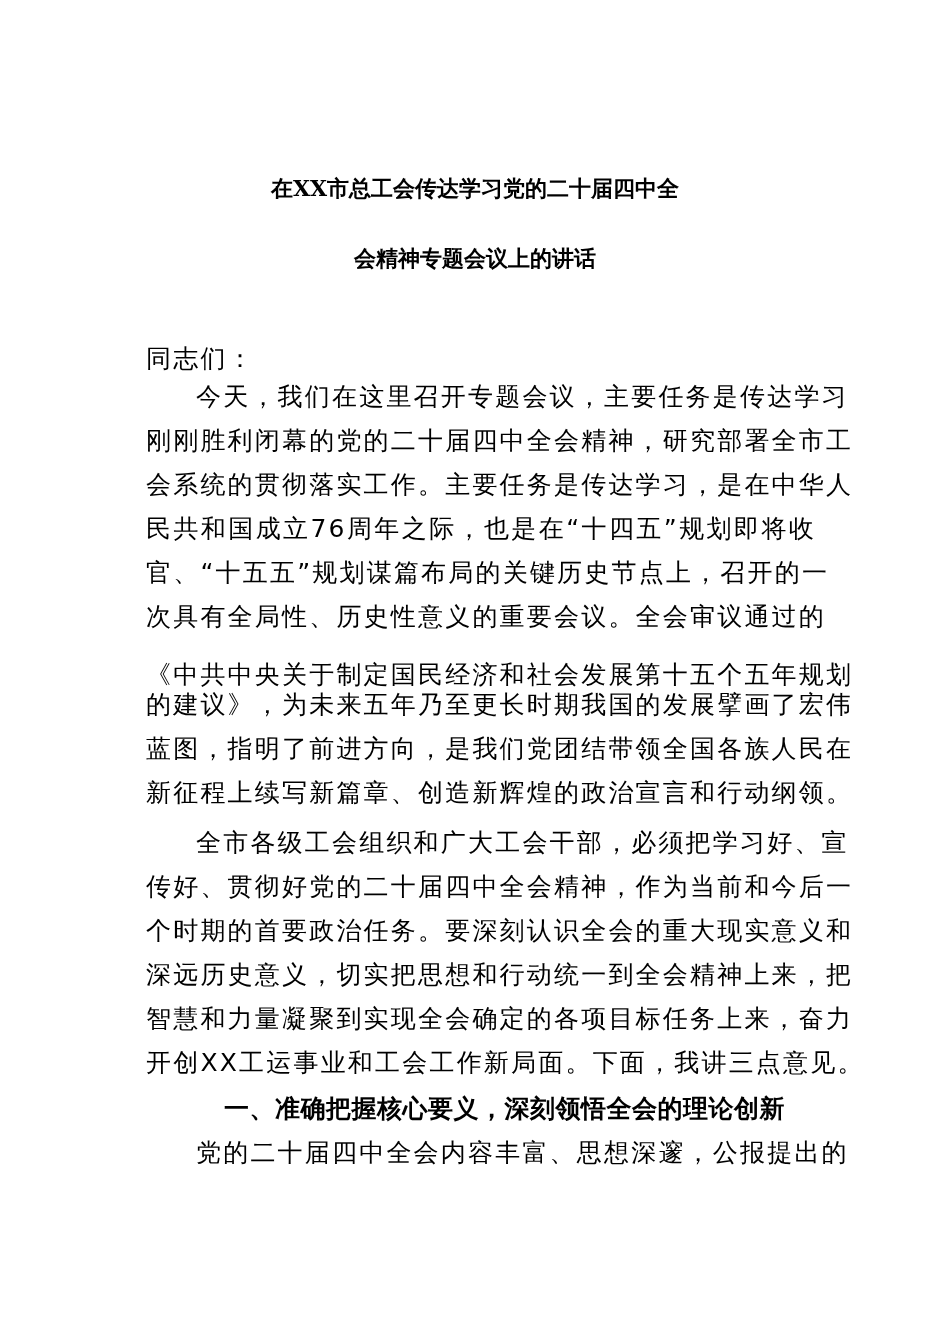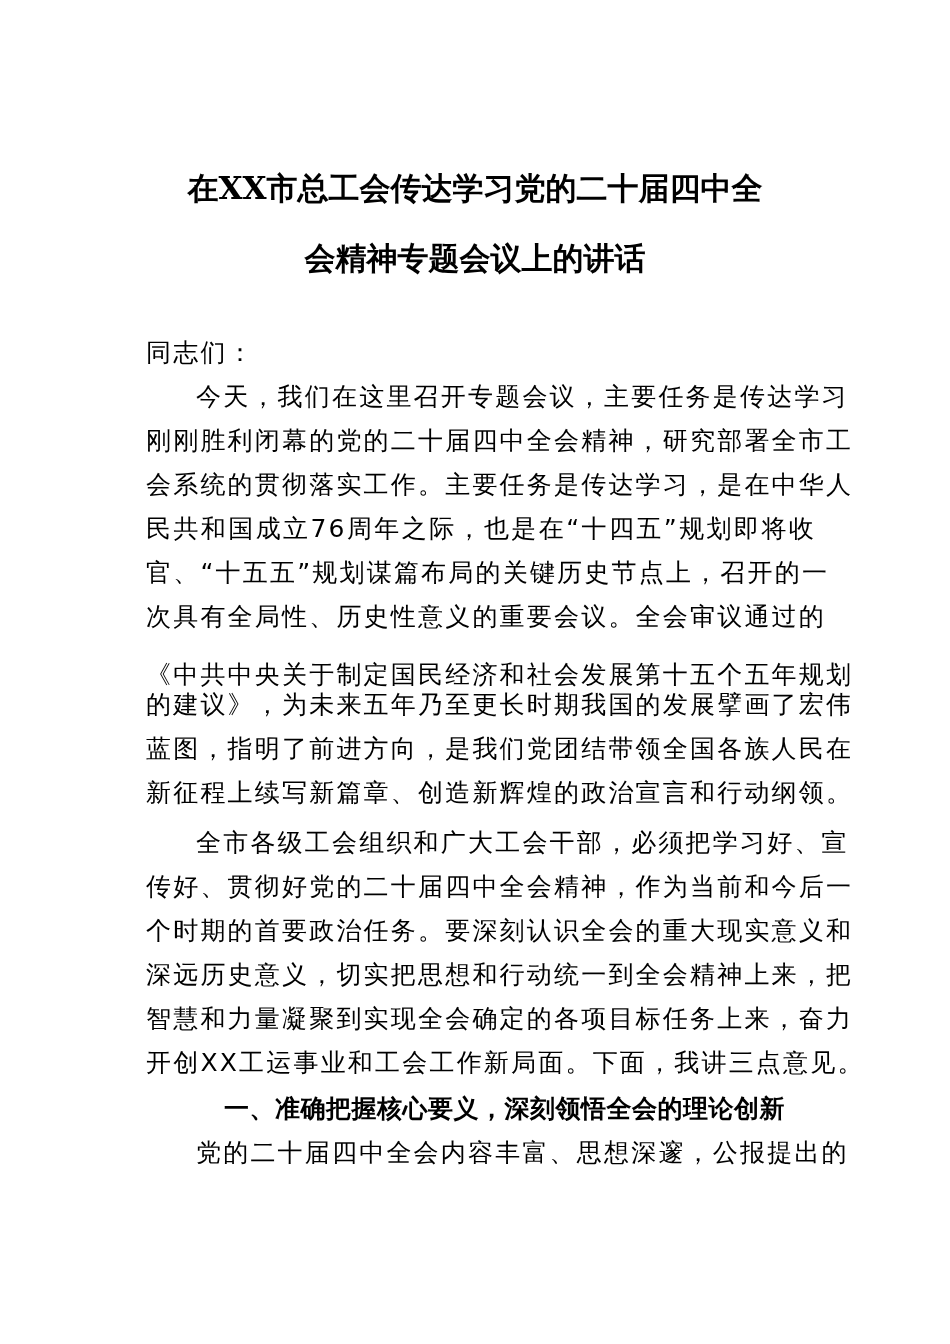--- a/index.html
+++ b/index.html
@@ -20,41 +20,41 @@
       width: 950px; height: 1344px;
       background: #ffffff;
     }
     .title {
       position: absolute;
       left: 140px;
       width: 670px;
       text-align: center;
       font-family: "DejaVu Serif", "Liberation Serif", serif;
       font-weight: bold;
-      font-size: 31px;
+      font-size: 22px;
       line-height: 44px;
       letter-spacing: 0px;
       white-space: nowrap;
     }
     .title.l1 { top: 166px; }
     .title.l2 { top: 236px; }
     .line {
       position: absolute;
       left: 146px;
       width: 670px;
       font-family: "DejaVu Sans", "Liberation Sans", sans-serif;
       font-size: 25px;
       line-height: 34px;
       letter-spacing: 2.2px;
       white-space: nowrap;
       text-align: justify;
       text-align-last: justify;
     }
     .line.indent { left: 196px; width: 620px; }
-    .line.noj { text-align-last: left; }
+    .line.noj { text-align-last: left; margin-top: 6px; }
     .heading {
       position: absolute;
       left: 196px;
       width: 620px;
       font-family: "DejaVu Sans", "Liberation Sans", sans-serif;
       font-weight: bold;
       font-size: 25px;
       line-height: 34px;
       letter-spacing: 0.5px;
       white-space: nowrap;

